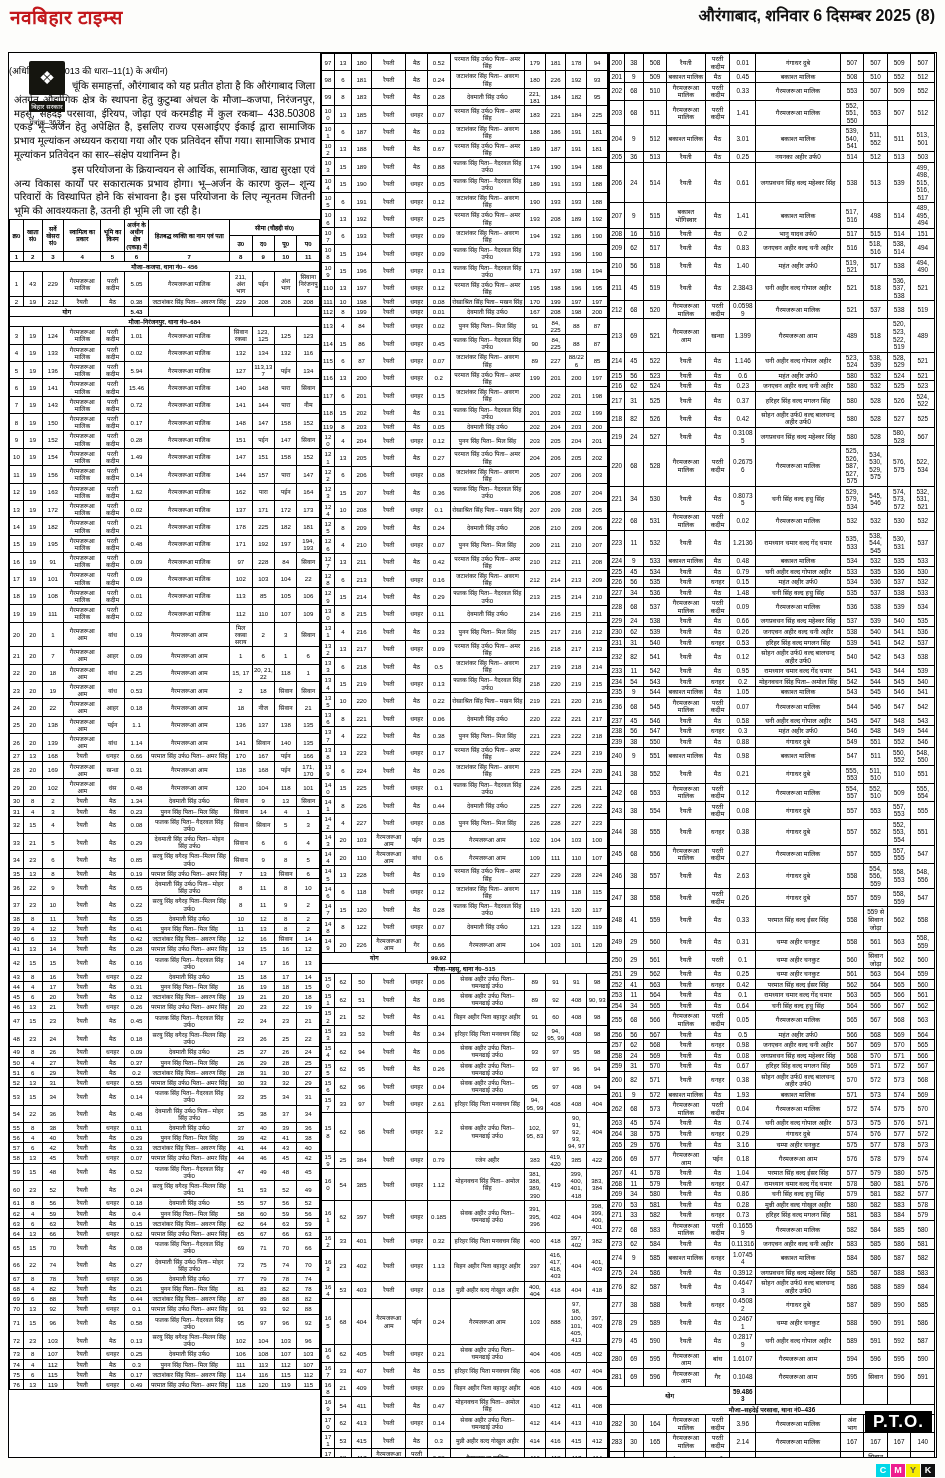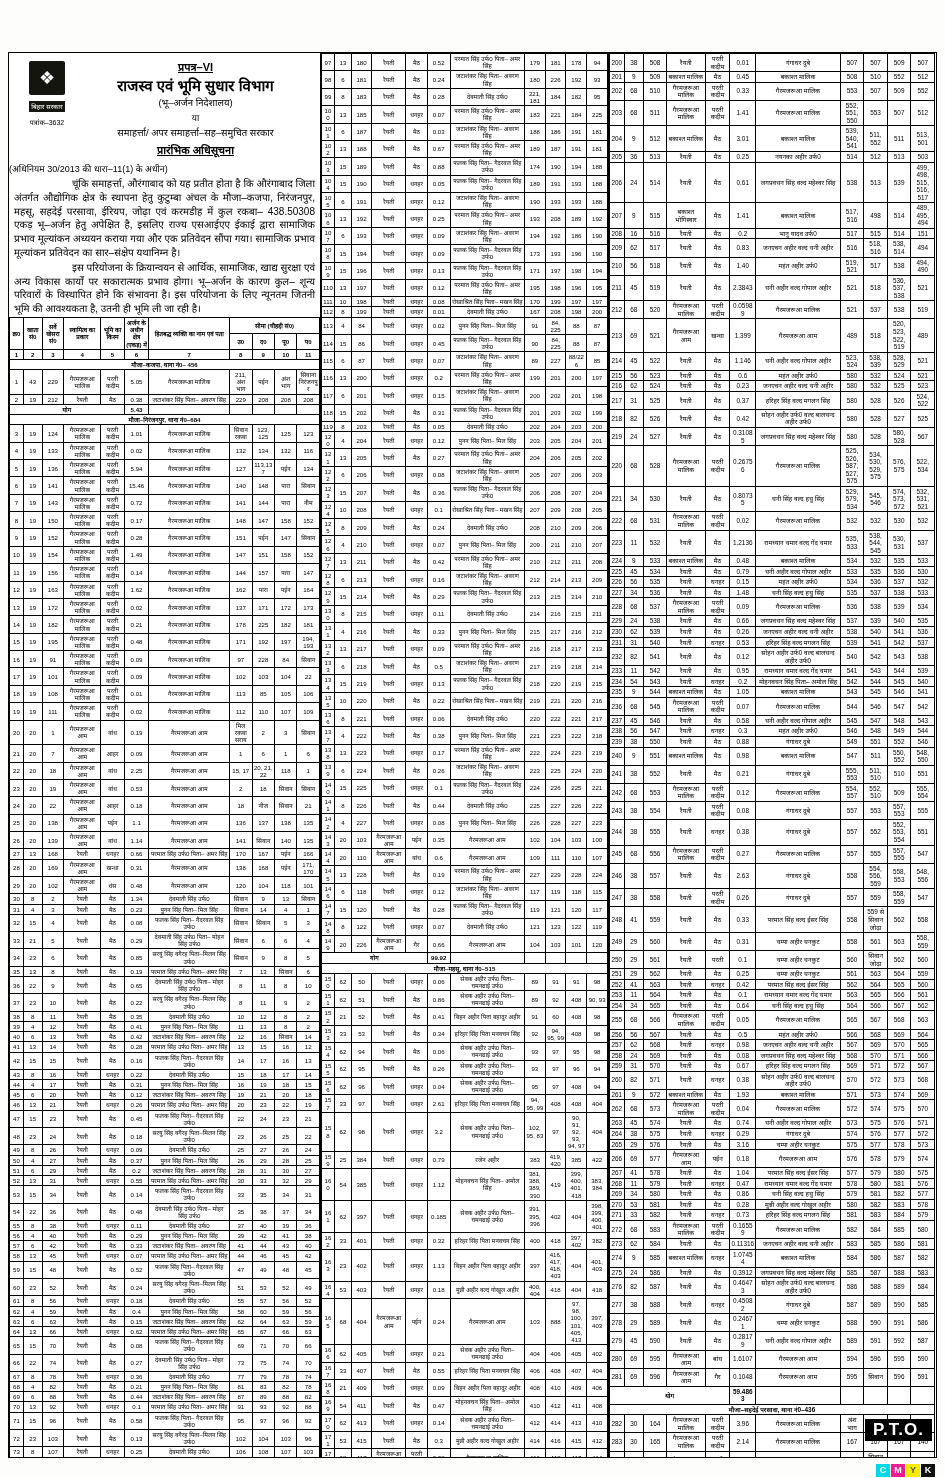--- a/index.html
+++ b/index.html
@@ -31,46 +31,42 @@
   .paras p { text-indent:58px; margin-bottom:1px; }
   
   table.land { width:100%; border-collapse:collapse; table-layout:fixed; }
   .strip1 table.land { font-size:6.1px; }
   .strip2 table.land { font-size:6.1px; }
   .strip3 table.land { font-size:6.4px; }
   table.land th, table.land td { border:0.6px solid #000; text-align:center; vertical-align:middle; padding:1px 1px; line-height:1.18; word-wrap:break-word; }
   table.land th { font-weight:bold; }
   tr.sec-row td { font-weight:bold; padding:1px; }
   tr.yog-row td { font-weight:bold; }
-  .pto { position:absolute; right:3px; bottom:16px; background:#000; color:#fff; font-weight:bold; font-size:17px; padding:1px 8px; letter-spacing:1px; font-family:"Liberation Sans","DejaVu Sans",sans-serif; }
+  .pto { position:absolute; right:3px; bottom:24px; background:#000; color:#fff; font-weight:bold; font-size:17px; padding:1px 8px; letter-spacing:1px; font-family:"Liberation Sans","DejaVu Sans",sans-serif; }
   .cmyk { position:absolute; right:10px; bottom:1px; display:flex; gap:1px; }
   .cmyk span { width:14px; height:13px; font-size:9px; font-weight:bold; text-align:center; line-height:13px; color:#fff; }
 </style>
 </head>
 <body>
 
 <div class="page">
 
+  <div class="masthead">
+    <div class="paper-name">नवबिहार टाइम्स</div>
+    <div class="dateline">औरंगाबाद, शनिवार 6 दिसम्बर 2025 (8)</div>
+  </div>
 
   <div class="notice-box">
 
     <div class="strip strip1">
       <div class="hdr-block">
         <div class="emblem-wrap">
           <div class="emblem">❖</div>
           <div class="emblem-caption">बिहार सरकार</div>
           <div class="letter-no">पत्रांक–3632</div>
-        </div>
-        <div class="hdr-center">
-          <div class="form-no">प्रपत्र–VI</div>
-          <div class="dept">राजस्व एवं भूमि सुधार विभाग</div>
-          <div class="directorate">(भू–अर्जन निदेशालय)</div>
-          <div class="or-word">या</div>
-          <div class="authority">समाहर्त्ता/ अपर समाहर्त्ता–सह–समुचित सरकार</div>
-          <div class="notice-title">प्रारंभिक अधिसूचना</div>
         </div>
       </div>
       <div class="act-line">(अधिनियम 30/2013 की धारा–11(1) के अधीन)</div>
       <div class="paras">
         <p>चूंकि समाहर्त्ता, औरंगाबाद को यह प्रतीत होता है कि औरंगाबाद जिला अंतर्गत औद्योगिक क्षेत्र के स्थापना हेतु कुटुम्बा अंचल के मौजा–कजपा, निरंजनपुर, महसू, सहदेई परसावा, ईरियप, जोढ़ा एवं करमडीह में कुल रकबा– 438.50308 एकड़ भू–अर्जन हेतु अपेक्षित है, इसलिए राज्य एसआईएए ईकाई द्वारा सामाजिक प्रभाव मूल्यांकन अध्ययन कराया गया और एक प्रतिवेदन सौंपा गया। सामाजिक प्रभाव मूल्यांकन प्रतिवेदन का सार–संक्षेप यथानिम्न है।</p>
         <p>इस परियोजना के क्रियान्वयन से आर्थिक, सामाजिक, खाद्य सुरक्षा एवं अन्य विकास कार्यों पर सकारात्मक प्रभाव होगा। भू–अर्जन के कारण कुल– शून्य परिवारों के विस्थापित होने कि संभावना है। इस परियोजना के लिए न्यूनतम जितनी भूमि की आवश्यकता है, उतनी ही भूमि ली जा रही है।</p>
       </div>
       <table class="land">
           <colgroup>
             <col style="width: 4.5%;">

